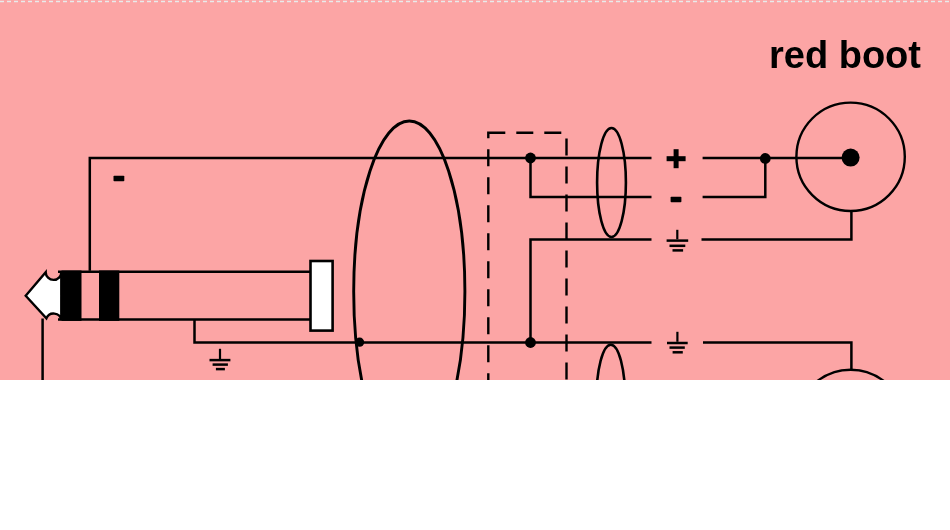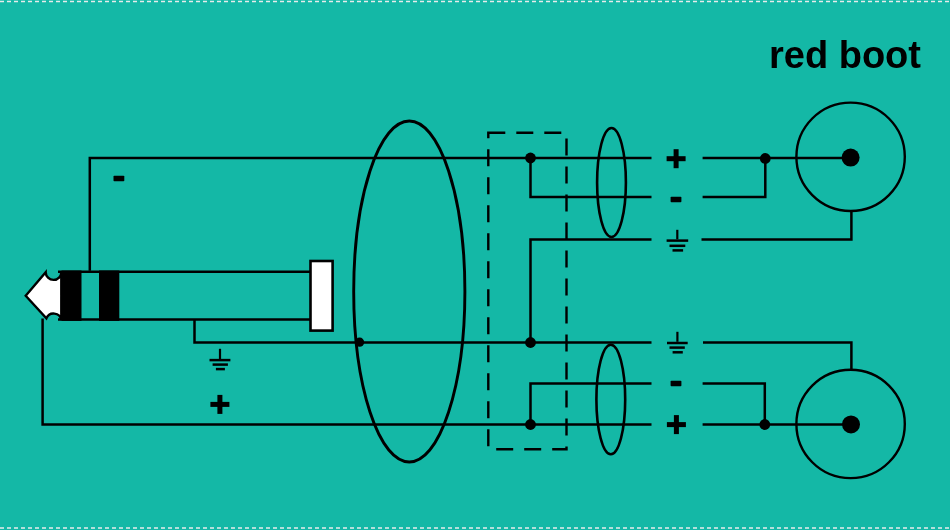--- a/index.html
+++ b/index.html
@@ -1,16 +1,16 @@
 <!DOCTYPE html>
 <html><head>
 <meta charset="utf-8">
 <style>
 html,body{margin:0;padding:0;background:#ffffff;}
-#wrap{position:relative;width:950px;height:530px;background:#14b8a6;overflow:hidden;}
+#wrap{position:relative;width:950px;height:380px;background:#fca5a5;overflow:hidden;}
 svg{position:absolute;left:0;top:0;}
 </style>
 </head>
 <body>
 <div id="wrap">
 <svg width="950" height="530" viewBox="0 0 950 530" xmlns="http://www.w3.org/2000/svg">
 
   <line x1="0" y1="1.5" x2="950" y2="1.5" stroke="#e7ebeb" stroke-width="1.4" stroke-dasharray="4 3"></line>
   <line x1="0" y1="528" x2="950" y2="528" stroke="#e7ebeb" stroke-width="1.4" stroke-dasharray="4 3"></line>
 

